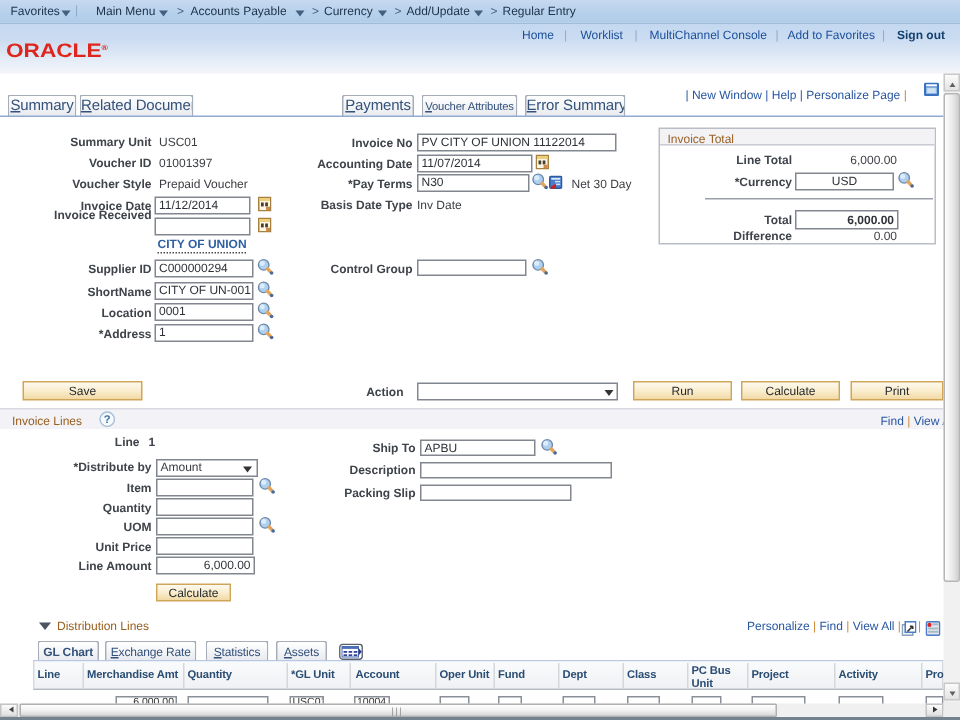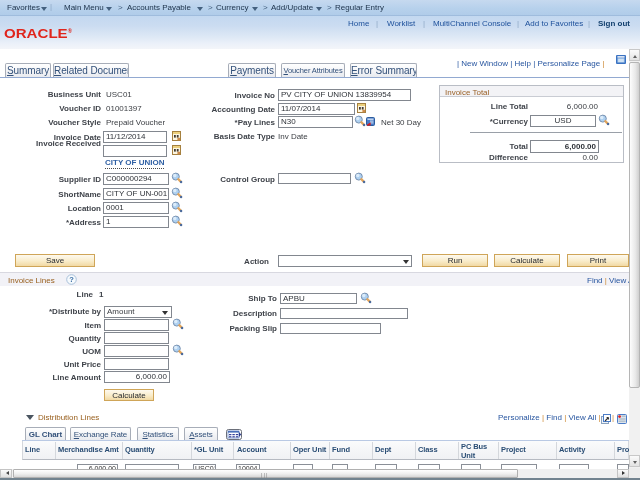--- a/index.html
+++ b/index.html
@@ -69,21 +69,21 @@
  <rect x="2.2" y="3.8" width="5.6" height="3.2" fill="#cfe2f4"></rect>
 </svg>
 
 <div class="tab" style="left:5px;width:46px"><u>S</u>ummary</div>
 <div class="tab" style="left:53px;width:76px"><u>R</u>elated Documents</div>
 <div class="tab" style="left:228px;width:48px"><u>P</u>ayments</div>
 <div class="tab" style="left:281px;width:64px;font-size:7.5px"><u>V</u>oucher Attributes</div>
 <div class="tab" style="left:350px;width:67px"><u>E</u>rror Summary</div>
 <div class="ab" style="left:0;top:77px;width:629px;height:1px;background:#92a9d1"></div>
 
-<div class="lb" style="left:1px;top:90px;width:100px">Business Unit</div>
+<div class="lb" style="left:1px;top:90px;width:100px">Summary Unit</div>
 <div class="ab" style="left:106px;top:90px">USC01</div>
 <div class="lb" style="left:1px;top:104px;width:100px">Voucher ID</div>
 <div class="ab" style="left:106px;top:104px">01001397</div>
 <div class="lb" style="left:1px;top:118px;width:100px">Voucher Style</div>
 <div class="ab" style="left:106px;top:118px">Prepaid Voucher</div>
 <div class="lb" style="left:1px;top:133px;width:100px">Invoice Date</div>
 <div class="inp" style="left:103px;top:131px;width:64px;height:12px">11/12/2014</div>
 <svg class="ab" style="left:172px;top:131px" width="9" height="10" viewBox="0 0 9 10">
       <rect x="0.5" y="0.5" width="8" height="9" fill="#fcf6e2" stroke="#a5803f"></rect>
       <rect x="1" y="1" width="7" height="2" fill="#ecd07e"></rect>
@@ -129,31 +129,31 @@
 <div class="lb" style="left:1px;top:218px;width:100px">*Address</div>
 <div class="inp" style="left:103px;top:216px;width:66px;height:12px">1</div>
 <svg class="ab mg" style="left:171px;top:215px" width="12" height="12" viewBox="0 0 12 12">
       <circle cx="4.8" cy="4.6" r="3.5" fill="#aed0f0" stroke="#6e88a8" stroke-width="0.9"></circle>
       <circle cx="3.8" cy="3.5" r="1.7" fill="#dcecfa"></circle>
       <path d="M7.4 7.2 L9.5 9.4" stroke="#e2a55b" stroke-width="2.3" stroke-linecap="round"></path>
       <circle cx="10.1" cy="10" r="1.2" fill="#4a6a9c"></circle>
     </svg>
 
 <div class="lb" style="left:175px;top:91px;width:100px">Invoice No</div>
-<div class="inp" style="left:278px;top:89px;width:133px;height:12px">PV CITY OF UNION 13839954</div>
+<div class="inp" style="left:278px;top:89px;width:133px;height:12px">PV CITY OF UNION 11122014</div>
 <div class="lb" style="left:175px;top:105px;width:100px">Accounting Date</div>
 <div class="inp" style="left:278px;top:103px;width:77px;height:12px">11/07/2014</div>
 <svg class="ab" style="left:357px;top:103px" width="9" height="10" viewBox="0 0 9 10">
       <rect x="0.5" y="0.5" width="8" height="9" fill="#fcf6e2" stroke="#a5803f"></rect>
       <rect x="1" y="1" width="7" height="2" fill="#ecd07e"></rect>
       <rect x="2" y="4" width="1.8" height="2.6" fill="#443c33"></rect>
       <rect x="4.8" y="4" width="1.8" height="2.6" fill="#443c33"></rect>
       <rect x="5.4" y="6.8" width="2.6" height="2.4" fill="#cc8a4a"></rect>
     </svg>
-<div class="lb" style="left:175px;top:118px;width:100px">*Pay Lines</div>
+<div class="lb" style="left:175px;top:118px;width:100px">*Pay Terms</div>
 <div class="inp" style="left:278px;top:116px;width:75px;height:12px">N30</div>
 <svg class="ab mg" style="left:354px;top:115px" width="12" height="12" viewBox="0 0 12 12">
       <circle cx="4.8" cy="4.6" r="3.5" fill="#aed0f0" stroke="#6e88a8" stroke-width="0.9"></circle>
       <circle cx="3.8" cy="3.5" r="1.7" fill="#dcecfa"></circle>
       <path d="M7.4 7.2 L9.5 9.4" stroke="#e2a55b" stroke-width="2.3" stroke-linecap="round"></path>
       <circle cx="10.1" cy="10" r="1.2" fill="#4a6a9c"></circle>
     </svg>
 <svg class="ab" style="left:366px;top:117px" width="9" height="9" viewBox="0 0 9 9">
       <rect x="0.5" y="0.5" width="8" height="8" rx="1" fill="#4a7cc8" stroke="#2c5c9e"></rect>
       <rect x="1.5" y="1.6" width="6" height="1.2" fill="#dce8f6"></rect>

